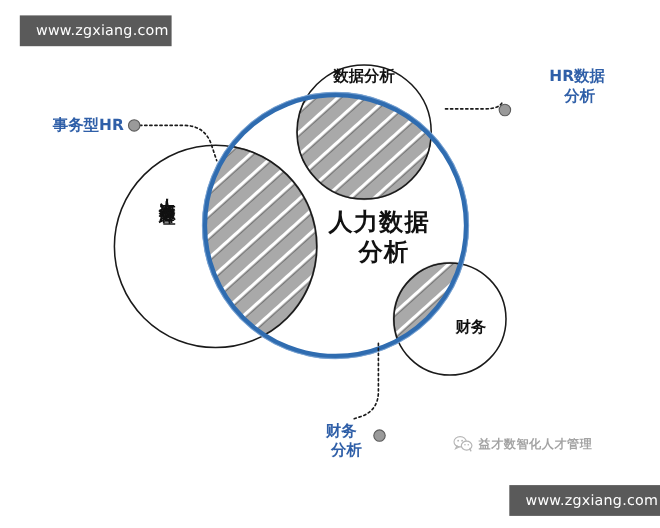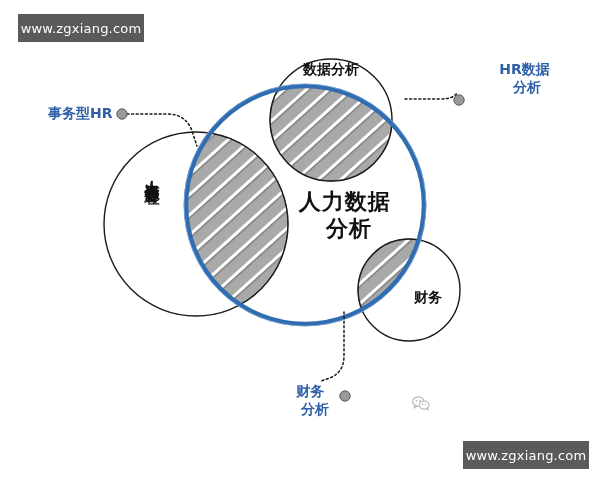--- a/index.html
+++ b/index.html
@@ -12,21 +12,21 @@
   #stage{position:absolute;left:0;top:0;width:600px;height:480px;}
   svg#diagram{position:absolute;left:0;top:0;width:600px;height:480px;}
 
   .wm{
     position:absolute;
     background:#5a5a5a;
     color:#ffffff;
     font-family:"DejaVu Sans","Liberation Sans",sans-serif;
     font-size:13px;
     letter-spacing:0.2px;
-    display:flex;align-items:center;justify-content:center;
+    display:flex;align-items:center;justify-content:center;padding-left:12px;
   }
   #wm-top{left:18px;top:14px;width:126px;height:28px;}
   #wm-bottom{left:463px;top:441px;width:126px;height:28px;}
 
   .brandwm{
     position:absolute;
     left:412px;top:396px;
     display:flex;align-items:center;gap:5px;
     opacity:.62;
   }
@@ -163,15 +163,16 @@
     <svg width="18" height="15" viewBox="0 0 18 15">
       <ellipse cx="6.3" cy="5.6" rx="5.6" ry="4.7" fill="none" stroke="#8a8a8a" stroke-width="1.1"></ellipse>
       <path d="M3.4,9.4 L2.2,11.8 L4.9,10.5 Z" fill="none" stroke="#8a8a8a" stroke-width="1.1"></path>
       <circle cx="4.5" cy="4.6" r=".85" fill="#8a8a8a"></circle>
       <circle cx="8.1" cy="4.6" r=".85" fill="#8a8a8a"></circle>
       <ellipse cx="12.2" cy="9.1" rx="4.8" ry="4.1" fill="#ffffff" stroke="#8a8a8a" stroke-width="1.1"></ellipse>
       <path d="M14.9,12.4 L16.3,14.3 L15.2,11.9 Z" fill="none" stroke="#8a8a8a" stroke-width="1.1"></path>
       <circle cx="10.7" cy="8.3" r=".75" fill="#8a8a8a"></circle>
       <circle cx="13.7" cy="8.3" r=".75" fill="#8a8a8a"></circle>
     </svg>
+    <span class="btxt">益才数智化人才管理</span>
   </div>
 
 </div>
 
 </body></html>

